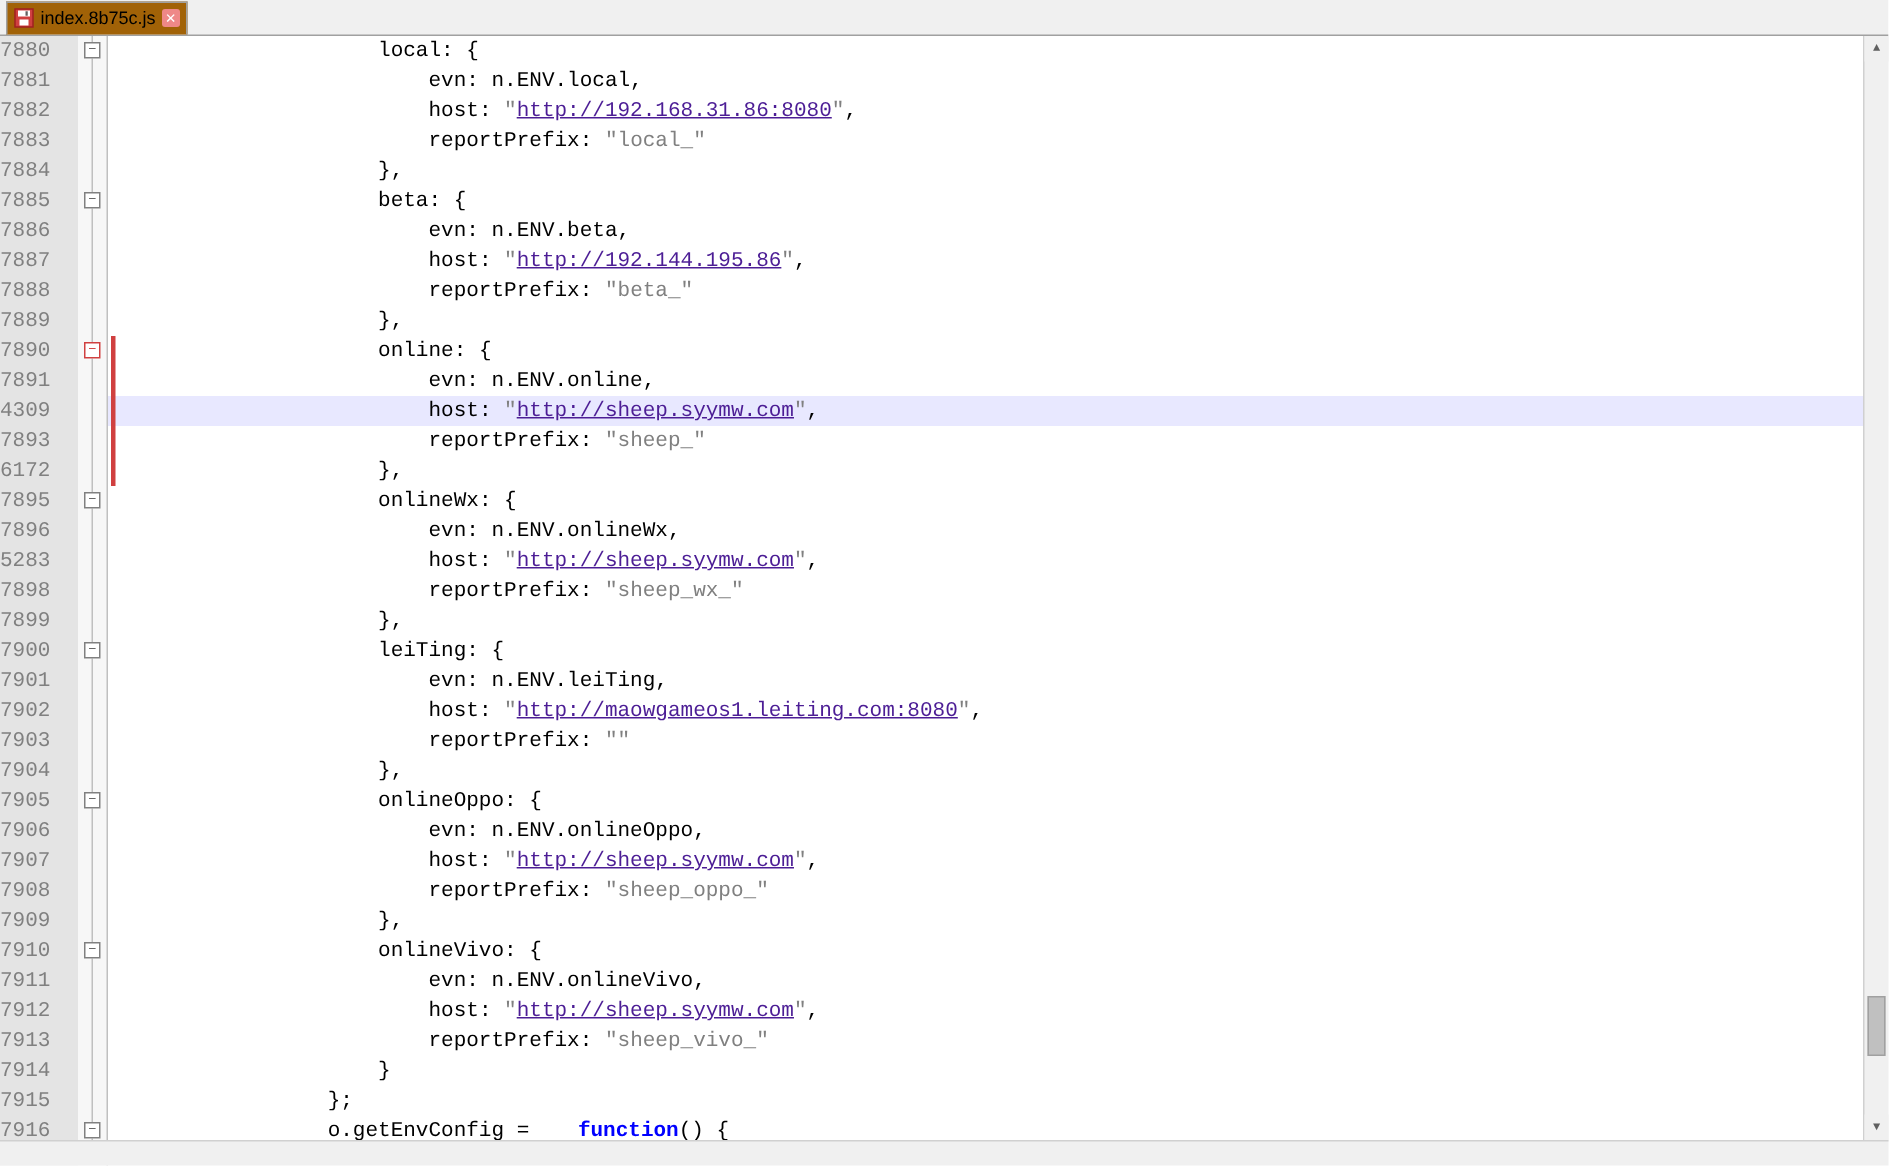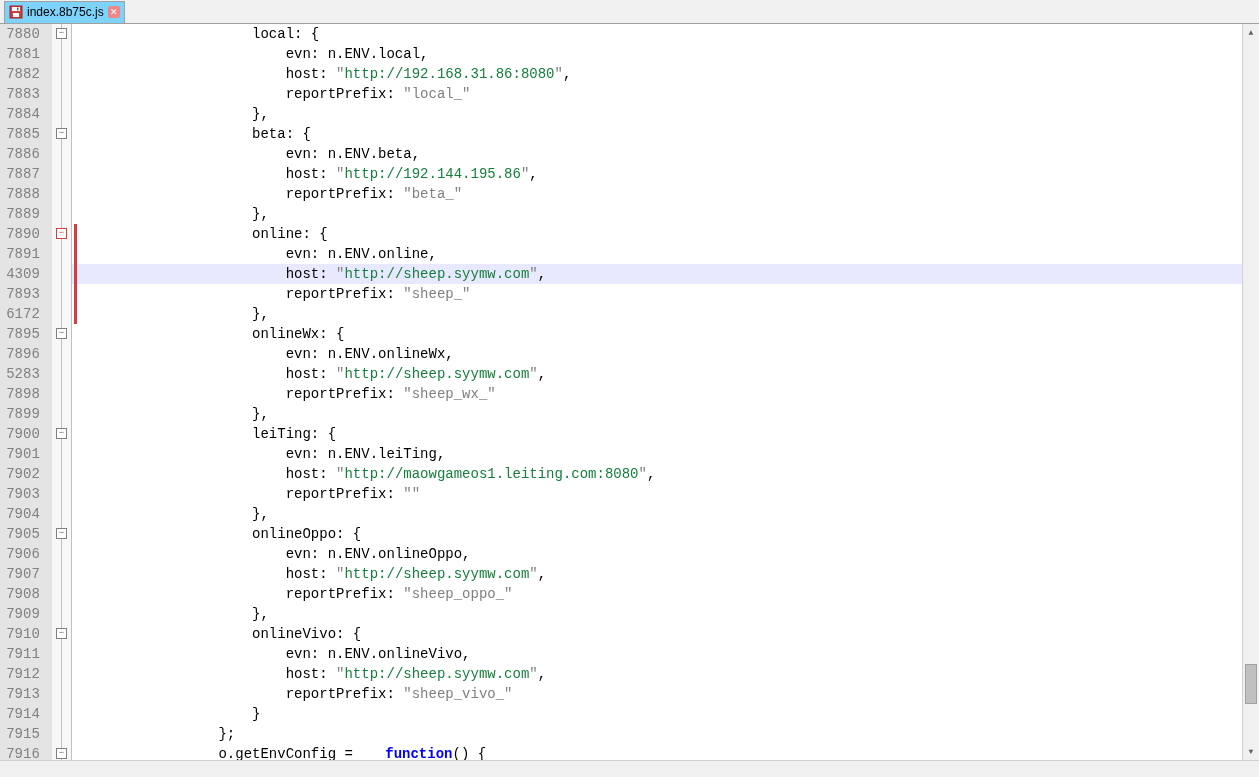--- a/index.html
+++ b/index.html
@@ -1,31 +1,31 @@
 <!DOCTYPE html>
 <html><head>
 <meta charset="utf-8">
 <style>
   * { margin: 0; padding: 0; box-sizing: border-box; }
   html, body { width: 1259px; height: 777px; overflow: hidden; font-family: Consolas, "Courier New", monospace; font-size: 14px; background: #fff; }
   .tab-bar { height: 24px; background: #f0f0f0; border-bottom: 1px solid #a0a0a0; display: flex; align-items: center; padding-left: 4px; }
-  .tab { height: 22px; background: #7dd3fc; border: 1px solid #a0a0a0; border-bottom: none; display: flex; align-items: center; padding: 0 4px; font-family: "Microsoft YaHei", Arial, sans-serif; font-size: 12px; color: #000; }
+  .tab { height: 22px; background: #a16207; border: 1px solid #a0a0a0; border-bottom: none; display: flex; align-items: center; padding: 0 4px; font-family: "Microsoft YaHei", Arial, sans-serif; font-size: 12px; color: #000; }
   .tab .save-icon { width: 14px; height: 14px; margin-right: 4px; }
   .tab .close-icon { width: 12px; height: 12px; margin-left: 4px; background: #e88; border-radius: 2px; display: flex; align-items: center; justify-content: center; color: #fff; font-size: 9px; line-height: 1; }
   .editor { display: flex; height: calc(777px - 24px); }
-  .gutter { width: 52px; background: #e4e4e4; text-align: center; padding-right: 6px; color: #808080; font-size: 14px; line-height: 20px; user-select: none; }
+  .gutter { width: 52px; background: #e4e4e4; text-align: left; padding-right: 6px; color: #808080; font-size: 14px; line-height: 20px; user-select: none; }
   .fold-col { width: 20px; background: #f7f7f7; border-right: 1px solid #c0c0c0; position: relative; }
   .fold-box { position: absolute; left: 4px; width: 11px; height: 11px; border: 1px solid #808080; background: #fff; font-size: 9px; line-height: 9px; text-align: center; color: #606060; cursor: pointer; }
   .fold-line-v { position: absolute; left: 9px; width: 1px; background: #c0c0c0; }
   .code-wrap { flex: 1; position: relative; overflow: hidden; }
   .code { line-height: 20px; white-space: pre; color: #000; }
   .code .row { height: 20px; padding-left: 12px; }
   .code .row.hl { background: #e8e8ff; }
   .str { color: #808080; }
-  .url { color: #15803d; }
+  .url { color: #4c1d95; text-decoration: underline; }
   .kw { color: #0000ff; font-weight: bold; margin-left: 24px; }
   .op { color: #000; }
   .ident { color: #000; }
   .margin-bar { position: absolute; left: 2px; top: 0; width: 3px; background: #d04040; }
   .scroll-v { position: absolute; right: 0; top: 24px; bottom: 17px; width: 17px; background: #f0f0f0; border-left: 1px solid #d0d0d0; }
   .scroll-v .thumb { position: absolute; left: 2px; right: 2px; background: #c0c0c0; border: 1px solid #a0a0a0; }
   .scroll-v .arrow { position: absolute; left: 0; right: 0; height: 17px; background: #f0f0f0; display: flex; align-items: center; justify-content: center; color: #606060; font-size: 8px; }
   .scroll-h { position: absolute; left: 0; right: 0; bottom: 0; height: 17px; background: #f0f0f0; border-top: 1px solid #d0d0d0; }
 </style>
 </head>

